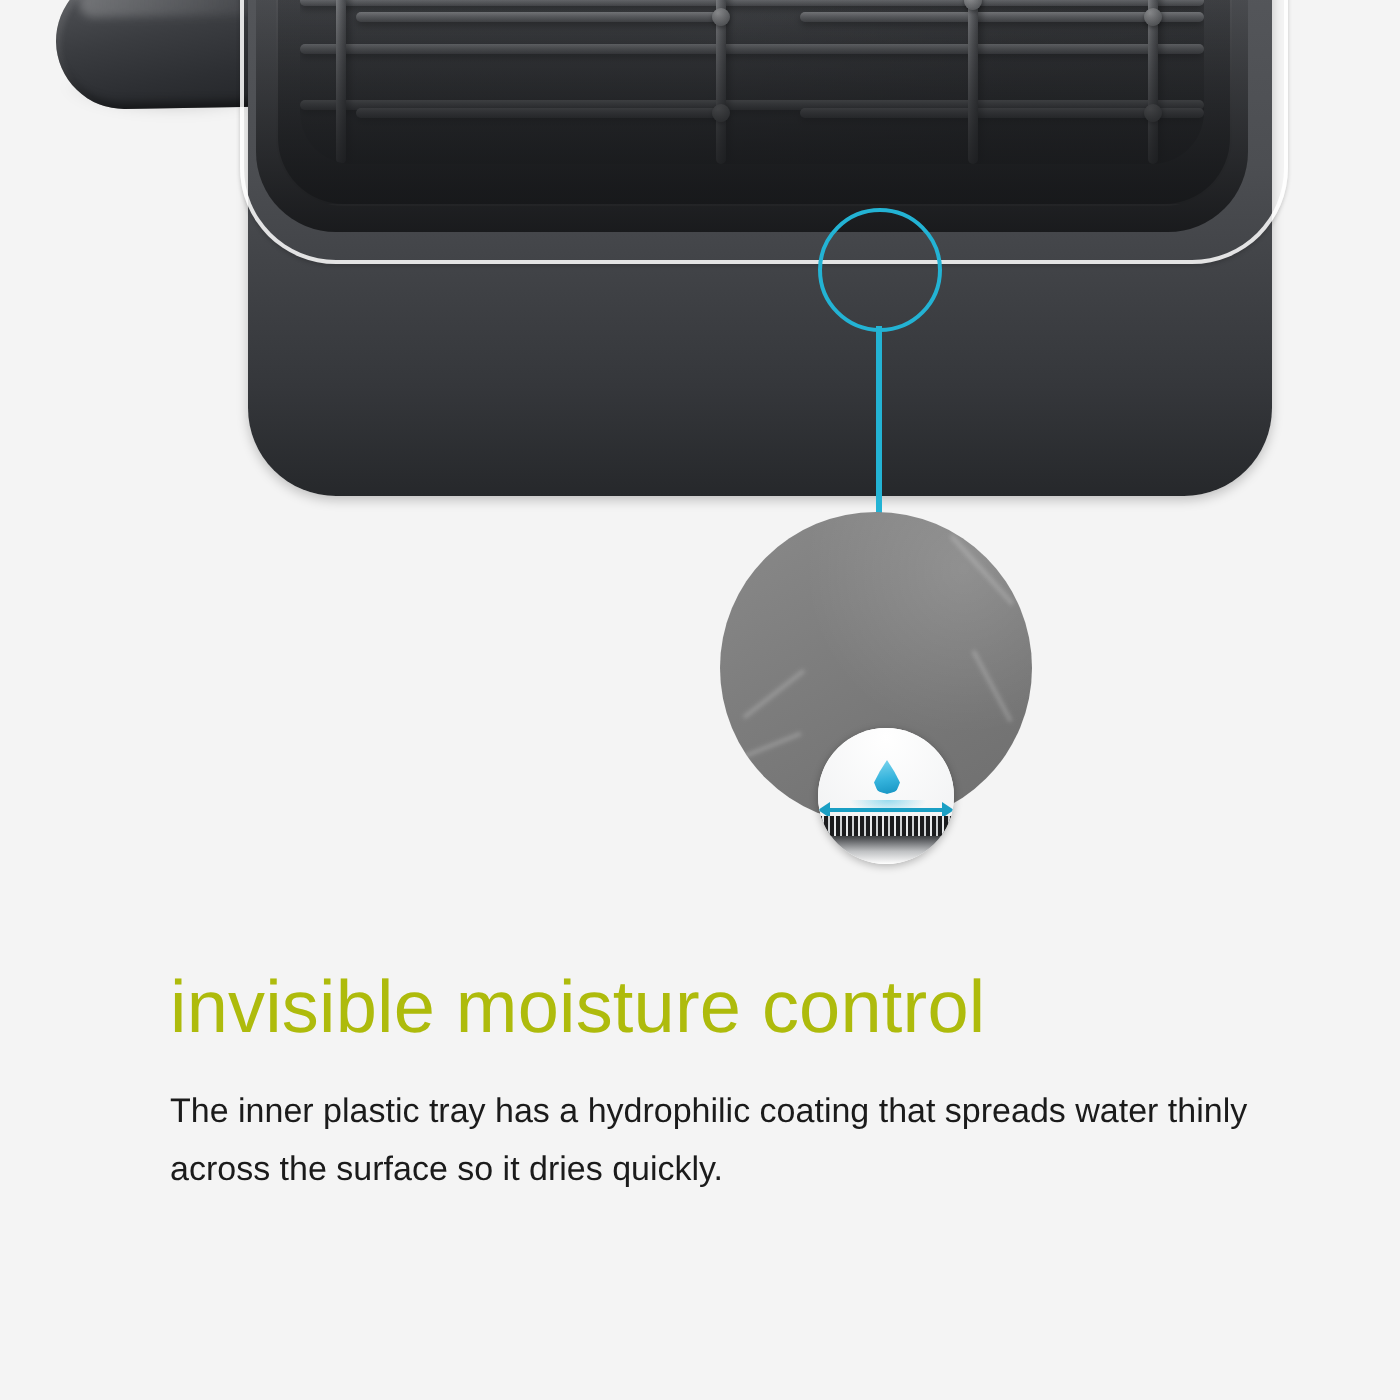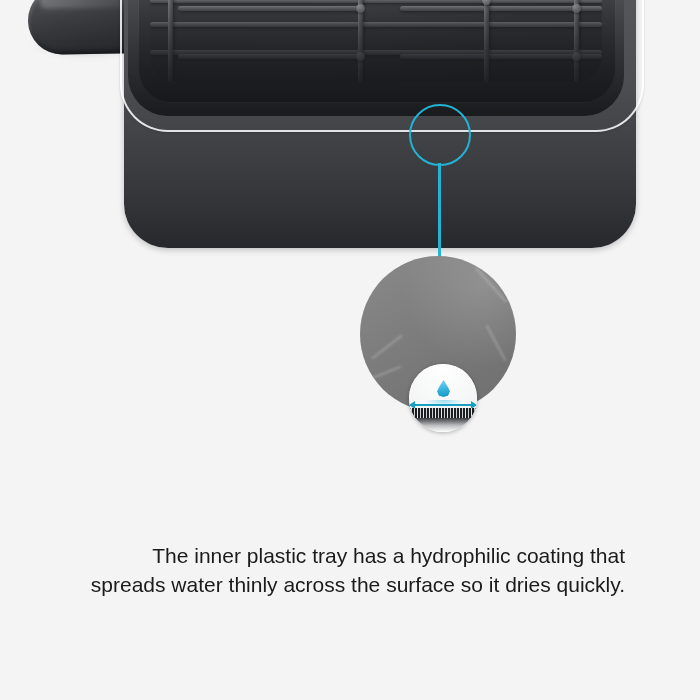--- a/index.html
+++ b/index.html
@@ -217,25 +217,24 @@
     line-height: 46px;
     font-weight: 300;
     letter-spacing: .1px;
     color: #aebb0c;
     white-space: nowrap;
   }
   .body-copy {
     position: absolute;
     left: 85px; top: 541px;
     width: 540px;
-    font-size: 21px;
+    font-size: 17px;
     line-height: 29px;
     font-weight: 400;
     color: #1b1b1b;
-    text-align: right;
   }
 </style>
 </head>
 <body>
 
 <div id="page">
 
   <div id="photo">
 
     <div class="handle-shadow"></div>
@@ -291,16 +290,17 @@
     <div class="inset">
       <div class="inset-top"></div>
       <div class="droplet"></div>
       <div class="water-pool"></div>
       <div class="inset-arrow"></div>
       <div class="inset-coat"></div>
       <div class="inset-base"></div>
     </div>
   </div>
 
+  <div class="headline">invisible moisture control</div>
 
   <div class="body-copy">The inner plastic tray has a hydrophilic coating that spreads water thinly across the surface so it dries quickly.</div>
 
 </div>
 
 </body></html>

